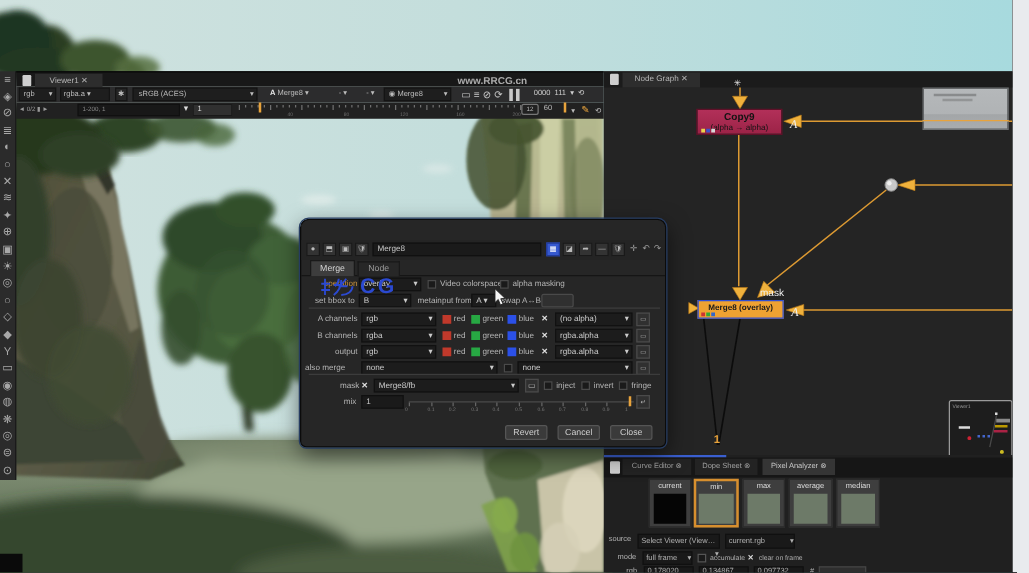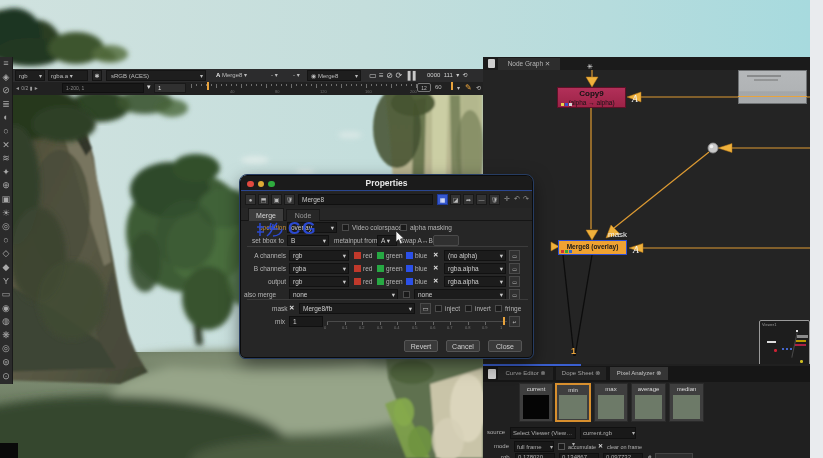--- a/index.html
+++ b/index.html
@@ -157,20 +157,25 @@
     <div>◉</div>
     <div>◍</div>
     <div>❋</div>
     <div>◎</div>
     <div>⊜</div>
     <div>⊙</div>
 </div>
 
 <div class="abs" id="viewerbar" style="left:13px;top:57px;width:470px;height:38px;">
 
+  <div class="abs" style="left:0;top:0;width:470px;height:12px;background:#181818;border-top:1px solid #060606;">
+    <div class="abs" style="left:5px;top:2px;width:7px;height:9px;background:#cfcfcf;border-radius:1px;"></div>
+    <div class="abs" style="left:15px;top:1px;width:54px;height:11px;background:#2d2d2d;color:#b5b5b5;font-size:6.5px;line-height:11px;text-align:center;">Viewer1 ✕</div>
+    <div class="abs" style="left:353px;top:2px;color:#c4c4c4;font-size:8px;font-weight:bold;opacity:.85;">www.RRCG.cn</div>
+  </div>
 
   <div class="abs" style="left:0;top:12px;width:470px;height:13px;background:#2c2c2d;color:#bdbdbd;font-size:6px;">
     <div class="abs" style="left:2px;top:1px;width:30px;height:11px;background:#1e1e1e;border:1px solid #141414;line-height:10px;padding-left:3px;">rgb <span style="float:right;margin-right:2px;">▾</span></div>
     <div class="abs" style="left:35px;top:1px;width:40px;height:11px;background:#1e1e1e;border:1px solid #141414;line-height:10px;padding-left:2px;">rgba.a ▾</div>
     <div class="abs" style="left:79px;top:1px;width:10px;height:11px;background:#252525;border:1px solid #141414;line-height:10px;text-align:center;">✱</div>
     <div class="abs" style="left:93px;top:1px;width:100px;height:11px;background:#1e1e1e;border:1px solid #141414;line-height:10px;padding-left:4px;">sRGB (ACES)<span style="float:right;margin-right:2px;">▾</span></div>
     <div class="abs" style="left:203px;top:1px;width:50px;height:11px;line-height:10px;"><b style="color:#e8e8e8;">A</b> Merge8 ▾</div>
     <div class="abs" style="left:258px;top:1px;width:14px;height:11px;line-height:10px;">- ▾</div>
     <div class="abs" style="left:280px;top:1px;width:14px;height:11px;line-height:10px;">- ▾</div>
     <div class="abs" style="left:294px;top:1px;width:54px;height:11px;background:#1e1e1e;border:1px solid #141414;line-height:10px;padding-left:3px;">◉ Merge8<span style="float:right;margin-right:2px;">▾</span></div>
@@ -373,26 +378,20 @@
     <div class="abs" style="left:32px;top:-1px;width:40px;height:9px;background:#191919;border:1px solid #101010;padding-left:2px;">0.178020</div>
     <div class="abs" style="left:76px;top:-1px;width:40px;height:9px;background:#191919;border:1px solid #101010;padding-left:2px;">0.134867</div>
     <div class="abs" style="left:120px;top:-1px;width:40px;height:9px;background:#191919;border:1px solid #101010;padding-left:2px;">0.097732</div>
     <div class="abs" style="left:165px;top:0;">#</div>
     <div class="abs" style="left:172px;top:-1px;width:38px;height:9px;background:#2e2e2e;border:1px solid #444;"></div>
   </div>
 </div>
 
 <div class="abs" id="propwin" style="left:240px;top:175px;width:293px;height:183px;background:#262626;border-radius:7px 7px 5px 5px;box-shadow:0 6px 18px rgba(0,0,0,.55);border:1px solid #0b0b0b;outline:1px solid #263c62;overflow:hidden;">
 
-  <div style="height:15px;background:#1b1b1b;border-bottom:1px solid #2a4690;position:relative;">
-    <div class="abs" style="left:6px;top:4.5px;width:6.5px;height:6.5px;border-radius:50%;background:#e1493f;"></div>
-    <div class="abs" style="left:16.5px;top:4.5px;width:6.5px;height:6.5px;border-radius:50%;background:#deab35;"></div>
-    <div class="abs" style="left:27px;top:4.5px;width:6.5px;height:6.5px;border-radius:50%;background:#2fac3e;"></div>
-    <div style="text-align:center;color:#e8e8e8;font-size:8.5px;font-weight:bold;line-height:15px;">Properties</div>
-  </div>
 
   <div class="abs" style="left:0;top:16px;width:293px;height:16px;background:#242424;">
     <div class="abs" style="left:4px;top:2px;width:11px;height:11px;background:#333;border:1px solid #191919;color:#bbb;font-size:6px;text-align:center;line-height:10px;">●</div>
     <div class="abs" style="left:17px;top:2px;width:11px;height:11px;background:#333;border:1px solid #191919;color:#bbb;font-size:6px;text-align:center;line-height:10px;">⬒</div>
     <div class="abs" style="left:30px;top:2px;width:11px;height:11px;background:#333;border:1px solid #191919;color:#bbb;font-size:6px;text-align:center;line-height:10px;">▣</div>
     <div class="abs" style="left:43px;top:2px;width:11px;height:11px;background:#333;border:1px solid #191919;color:#bbb;font-size:6px;text-align:center;line-height:10px;">🛡</div>
     <div class="abs" style="left:57px;top:2px;width:135px;height:11px;background:#1a1a1a;border:1px solid #101010;color:#c9c9c9;font-size:6.5px;line-height:10px;padding-left:3px;">Merge8</div>
     <div class="abs" style="left:196px;top:2px;width:11px;height:11px;background:#3558cf;border:1px solid #203a9a;color:#fff;font-size:6px;text-align:center;line-height:10px;">▦</div>
     <div class="abs" style="left:209px;top:2px;width:11px;height:11px;background:#333;border:1px solid #191919;color:#bbb;font-size:6px;text-align:center;line-height:10px;">◪</div>
     <div class="abs" style="left:222px;top:2px;width:11px;height:11px;background:#333;border:1px solid #191919;color:#bbb;font-size:6px;text-align:center;line-height:10px;">➦</div>

